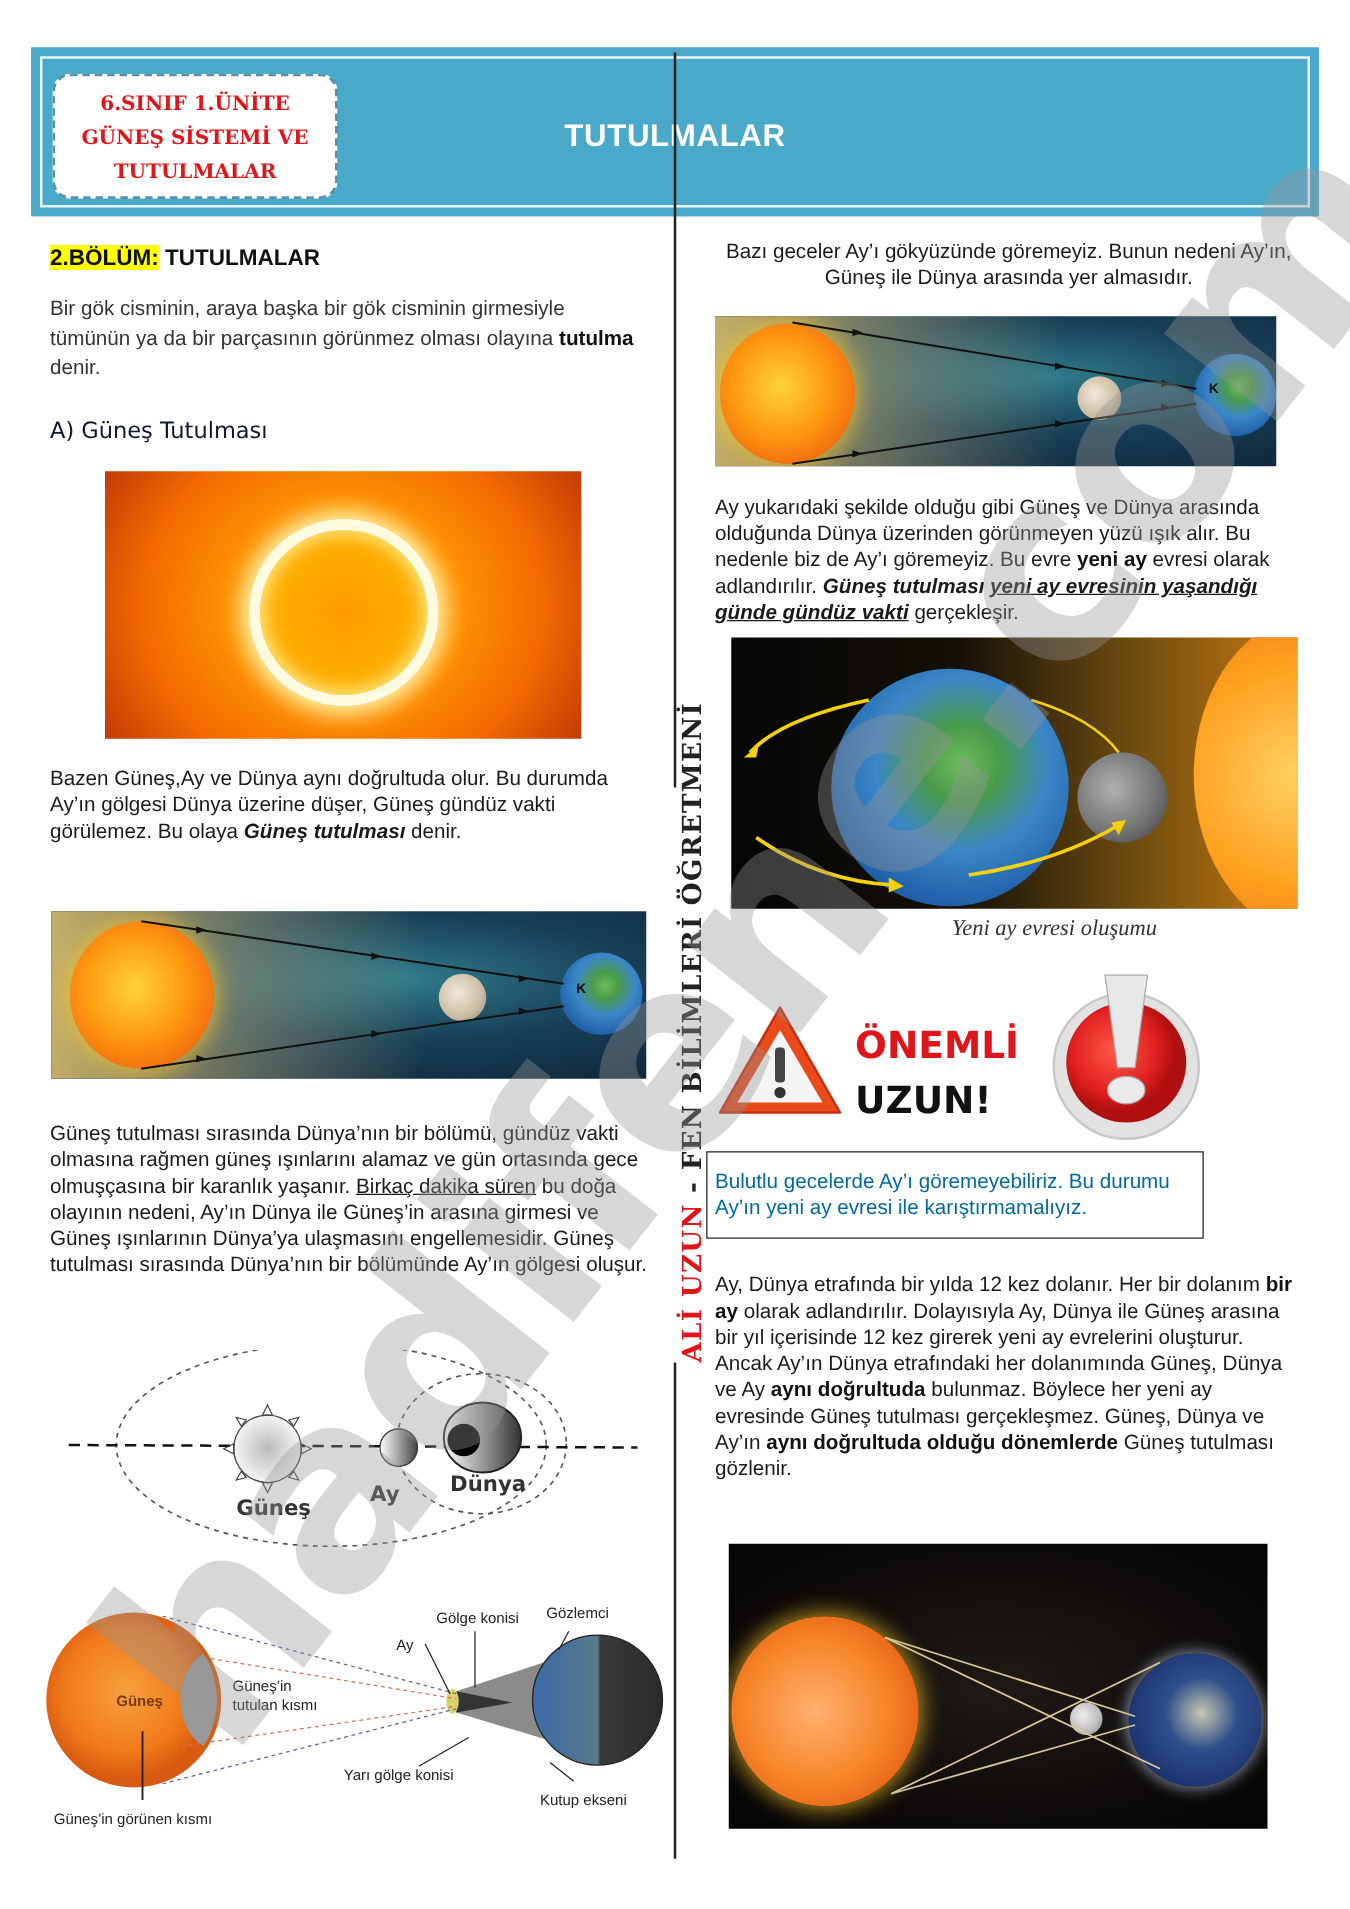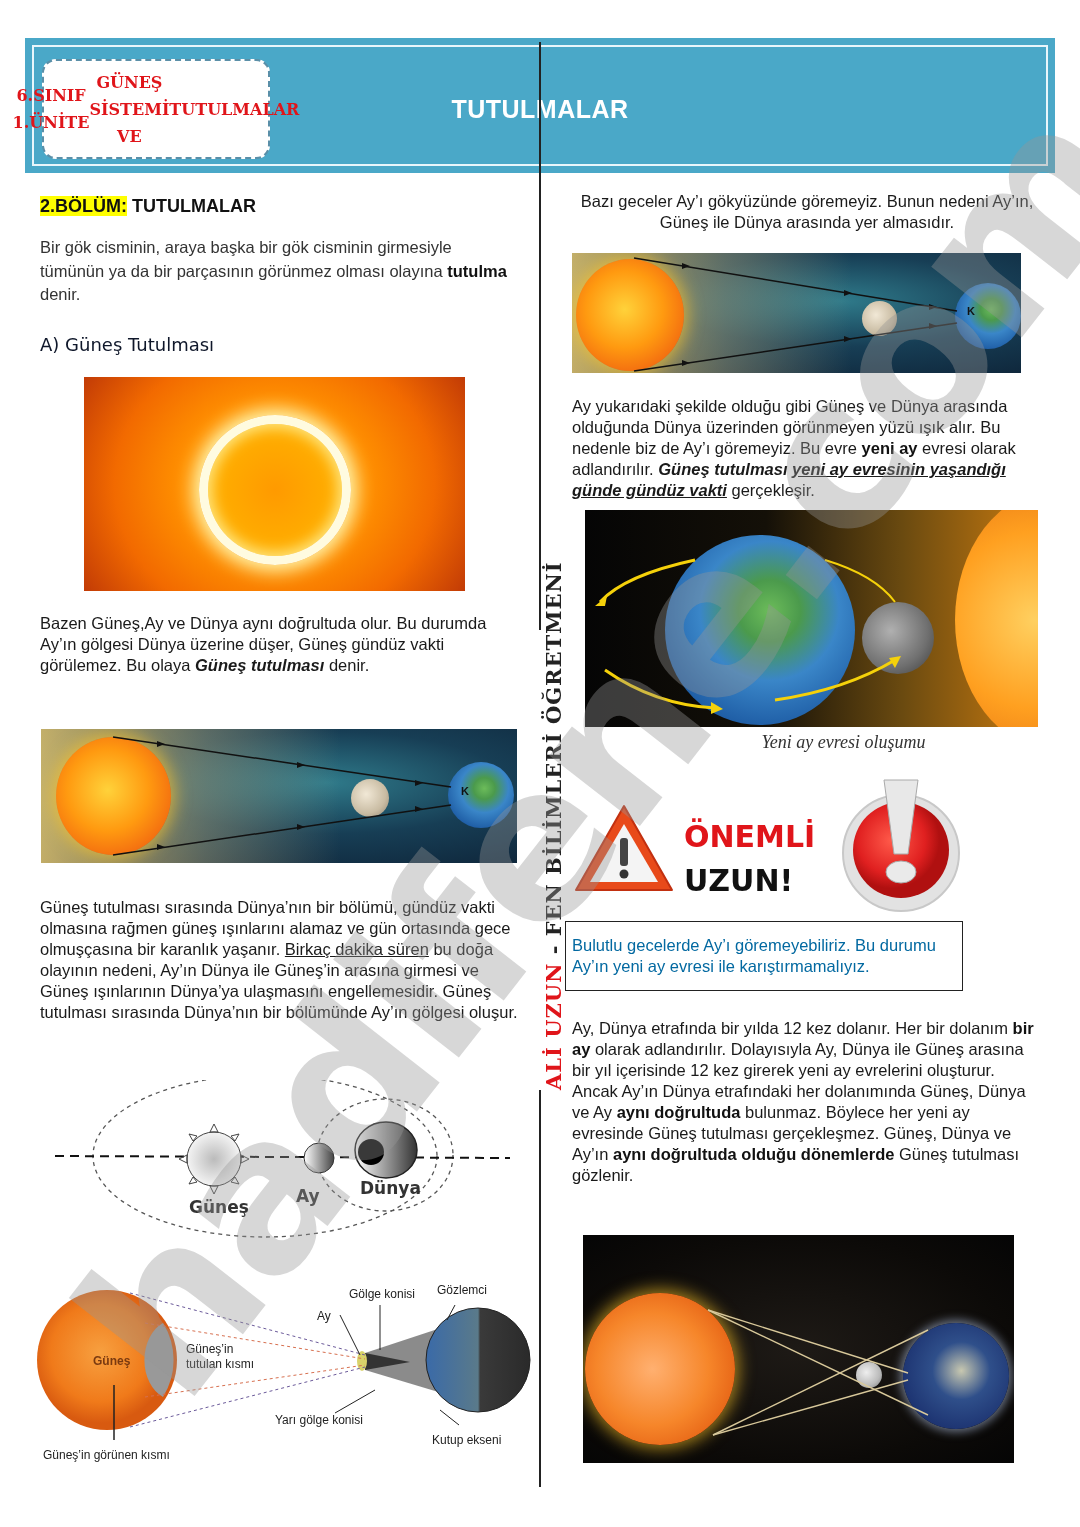--- a/index.html
+++ b/index.html
@@ -2,21 +2,21 @@
 <html><head>
 <meta charset="utf-8">
 <style>
   * { box-sizing: border-box; margin: 0; padding: 0; }
   html, body { width: 1080px; height: 1527px; background: #ffffff; overflow: hidden; }
   body { position: relative; font-family: "Liberation Sans", sans-serif; color: #1a1a1a; }
 
   
   .header { position: absolute; left: 25px; top: 38px; width: 1030px; height: 135px; background: #4aa8c8; border: 2px solid #4aa8c8; }
   .header-inner { position: absolute; left: 5px; top: 5px; right: 5px; bottom: 5px; border: 2px solid #e8f6fb; }
-  .hbox { position: absolute; top: 12px; height: 100px; background: #fff; border: 2px dashed #5a8fa8; border-radius: 14px; display: flex; flex-direction: row; align-items: center; justify-content: center; font-family: "DejaVu Serif", serif; font-weight: bold; font-size: 16px; line-height: 27px; text-align: center; }
+  .hbox { position: absolute; top: 12px; height: 100px; background: #fff; border: 2px dashed #5a8fa8; border-radius: 14px; display: flex; flex-direction: column; align-items: center; justify-content: center; font-family: "DejaVu Serif", serif; font-weight: bold; font-size: 16px; line-height: 27px; text-align: center; }
   .hbox.left { left: 8px; width: 228px; color: #e0151a; }
   .hbox.right { right: 8px; width: 228px; }
   .hbox.right .blue { color: #1a5fb0; }
   .hbox.right .red { color: #e0151a; }
   .htitle { position: absolute; left: 0; right: 0; top: 48px; text-align: center; color: #fff; font-weight: bold; font-size: 25px; letter-spacing: 0.5px; font-family: "Liberation Sans", sans-serif; }
 
   
   .divider { position: absolute; left: 539px; top: 42px; width: 2px; height: 1445px; background: #222; }
   .vertical-banner { position: absolute; left: 521px; top: 630px; width: 40px; height: 460px; background: #fff; }
   .vtext { position: absolute; left: 541px; top: 1090px; transform-origin: 0 0; transform: rotate(-90deg); white-space: nowrap; font-family: "DejaVu Serif", serif; font-weight: bold; font-size: 21px; letter-spacing: 1px; }

